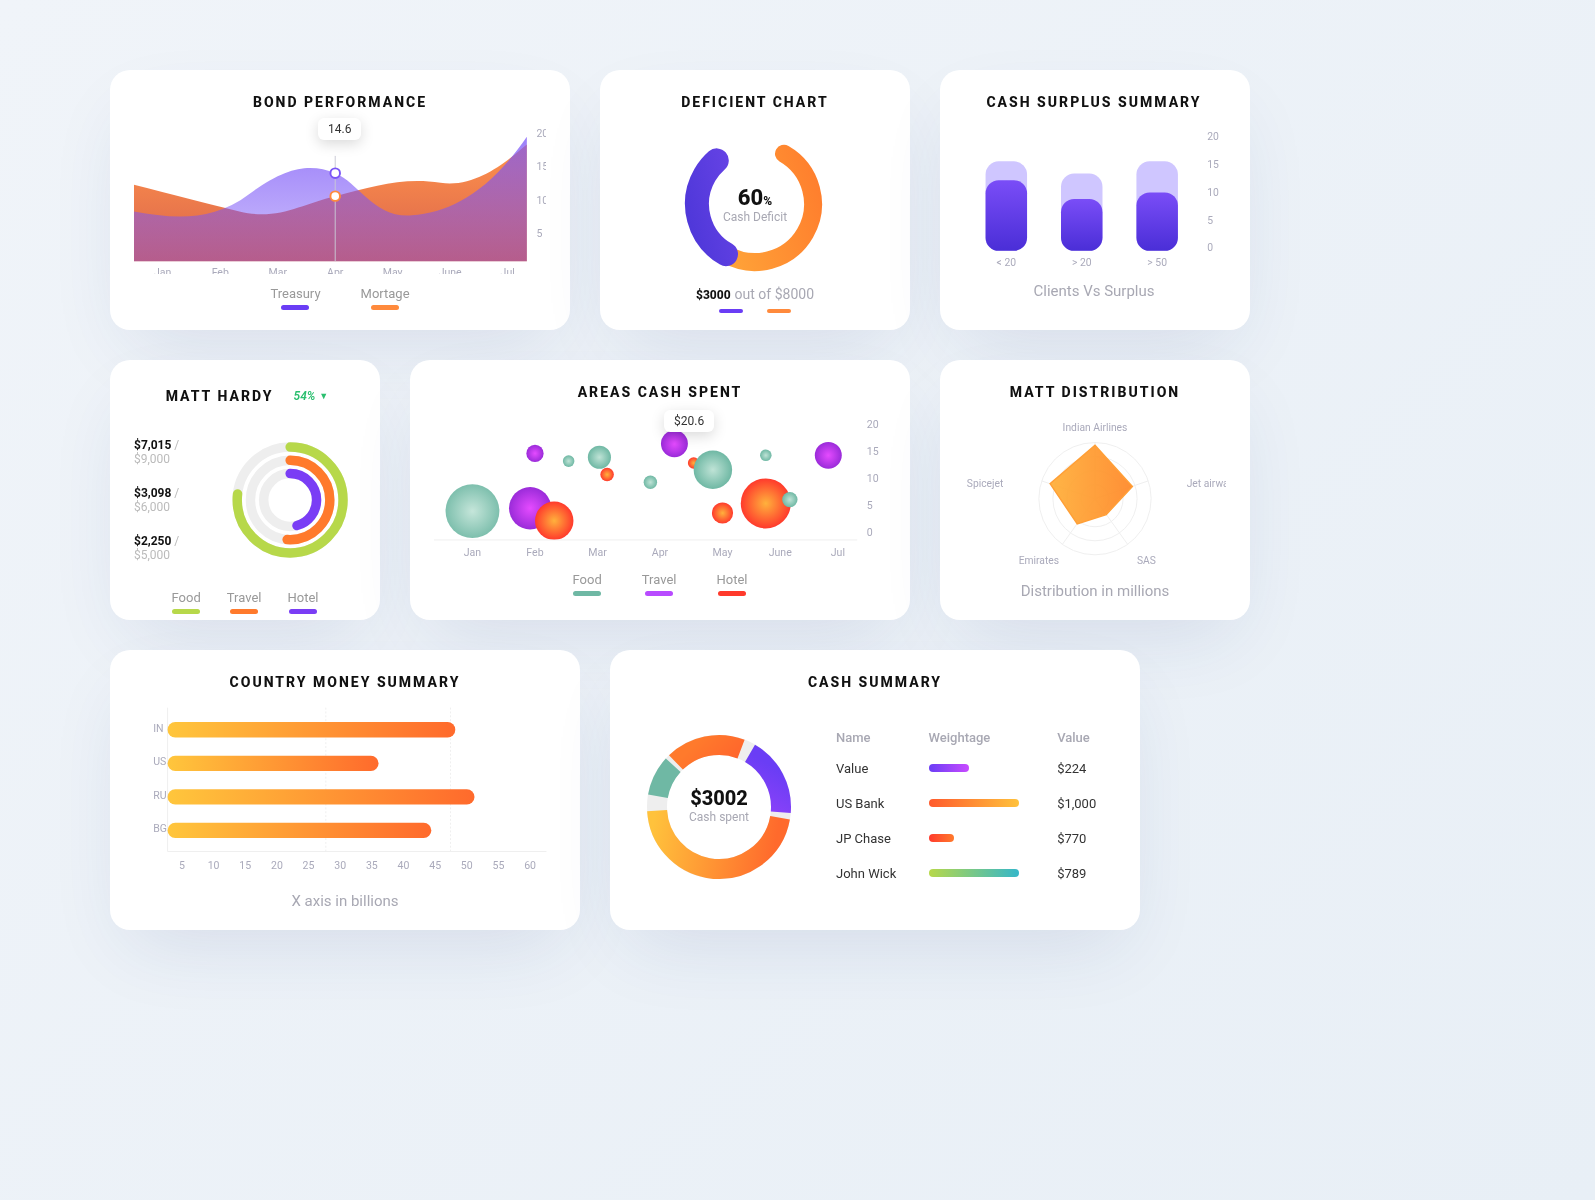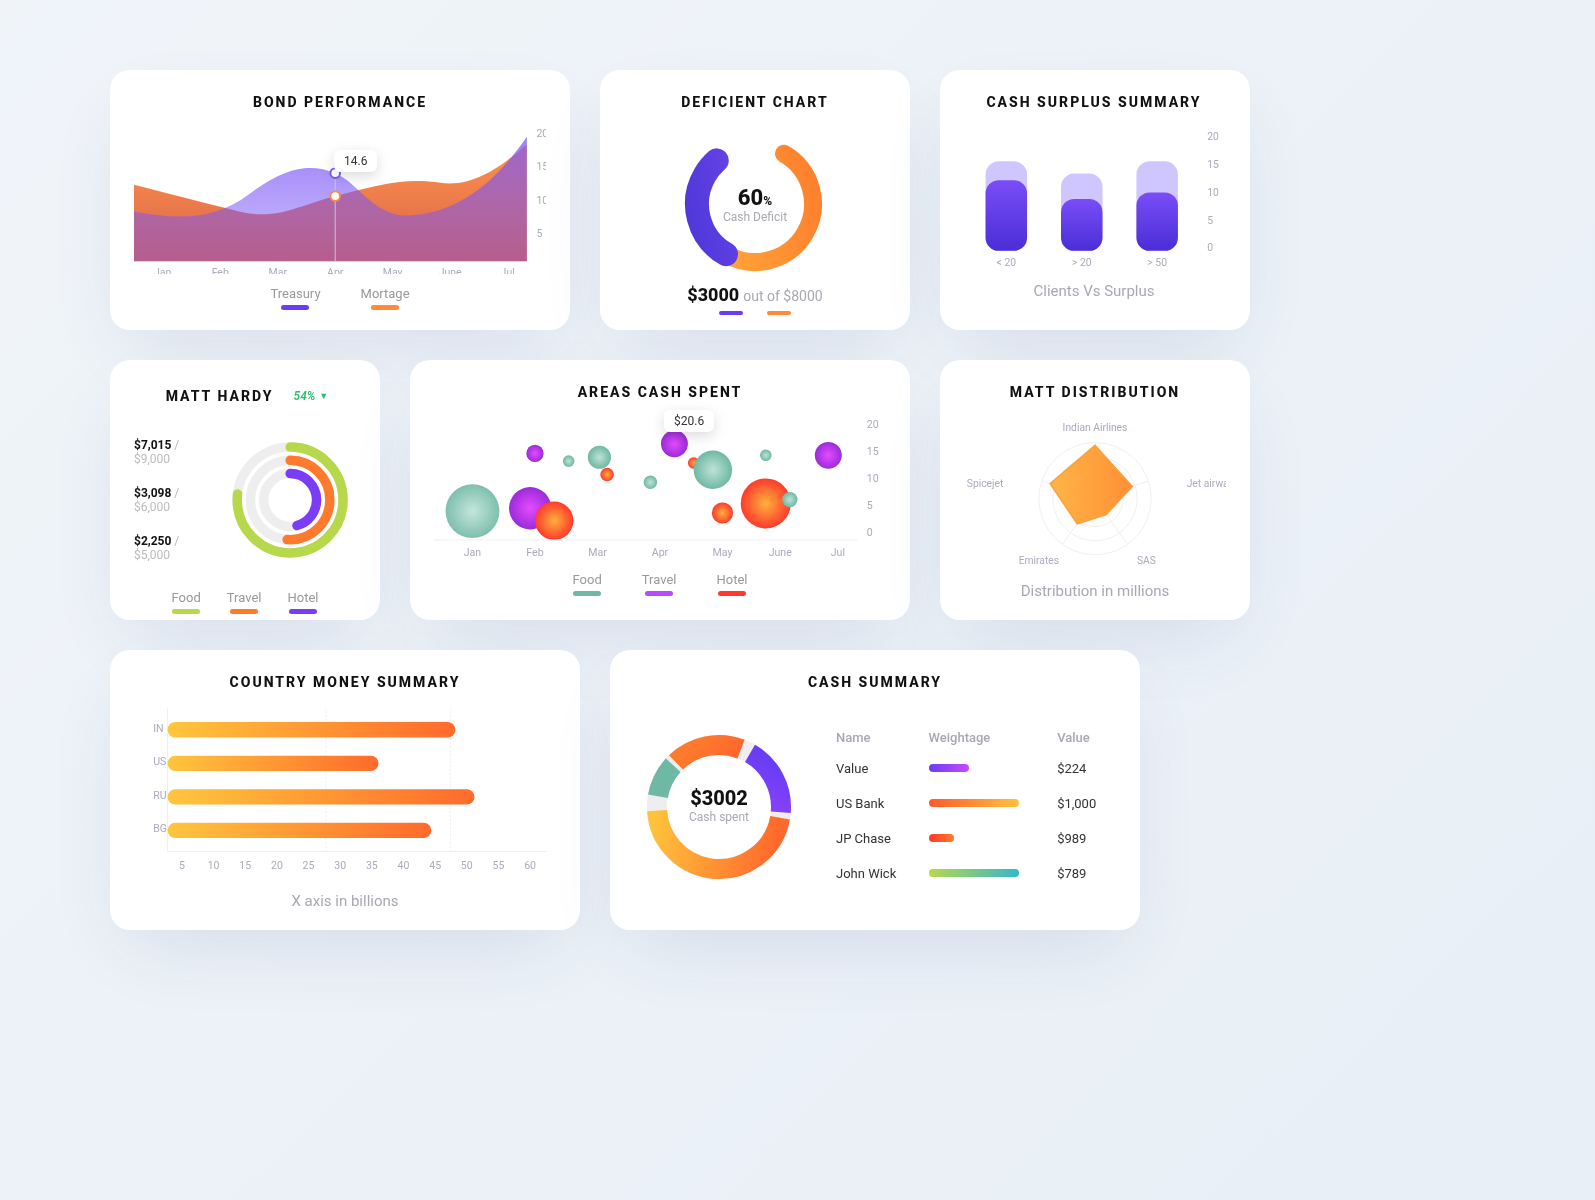--- a/index.html
+++ b/index.html
@@ -72,21 +72,21 @@
     border:5px solid transparent; border-top-color:#fff;
   }
   .pct-pill{display:inline-flex;align-items:center;gap:4px;font-size:12px;color:#2bbf6f;font-weight:600;font-style:italic;}
   .pct-pill::after{content:'▼';font-size:9px;color:#2bbf6f;}
 
   .def-center{position:absolute;text-align:center;}
   .def-center .big{font-size:22px;font-weight:800;color:#111;}
   .def-center .big small{font-size:12px;}
   .def-center .sub{font-size:12px;color:#a8a8b3;}
   .def-footer{text-align:center;margin-top:auto;}
-  .def-footer .total{font-size:18px;font-weight:800;color:#111;}
+  .def-footer .total{font-size:12px;font-weight:800;color:#111;}
   .def-footer .sub{font-size:14px;color:#a8a8b3;}
   .mini-lines{display:flex;justify-content:center;gap:24px;margin-top:6px;}
   .mini-lines div{width:24px;height:4px;border-radius:2px;}
 
   table.cs{width:100%;font-size:13px;border-collapse:collapse;}
   table.cs th{color:#a8a8b3;font-weight:500;text-align:left;padding:6px 8px;}
   table.cs td{color:#333;padding:10px 8px;}
   .wbar{height:8px;border-radius:4px;}
 
   .matt-rows{font-size:12px;}
@@ -134,21 +134,21 @@
         <g class="tick" text-anchor="middle">
           <text x="30" y="155">Jan</text>
           <text x="90" y="155">Feb</text>
           <text x="150" y="155">Mar</text>
           <text x="210" y="155">Apr</text>
           <text x="270" y="155">May</text>
           <text x="330" y="155">June</text>
           <text x="390" y="155">Jul</text>
         </g>
       </svg>
-      <div class="tooltip" style="left:200px;top:-6px;margin-top:32px;"><span>14.6</span></div>
+      <div class="tooltip" style="left:184px;top:-6px;"><span>14.6</span></div>
     </div>
     <div class="legend-row">
       <div class="legend-item">
           <span>Treasury</span>
           <div class="legend-bar" style="background:#6a3df5"></div>
         </div>
       <div class="legend-item">
           <span>Mortage</span>
           <div class="legend-bar" style="background:#ff8a3c"></div>
         </div>
@@ -457,21 +457,21 @@
     <td>
                 <div class="wbar" style="width:90px;background:linear-gradient(90deg,#ff5a2c,#ffc23c)"></div>
               </td>
     <td>$1,000</td>
             </tr>
             <tr>
               <td>JP Chase</td>
     <td>
                 <div class="wbar" style="width:25px;background:linear-gradient(90deg,#ff3a2c,#ff7a2c)"></div>
               </td>
-    <td>$989</td>
+    <td>$770</td>
             </tr>
             <tr>
               <td>John Wick</td>
     <td>
                 <div class="wbar" style="width:90px;background:linear-gradient(90deg,#b7d84a,#35b7c9)"></div>
               </td>
     <td>$789</td>
             </tr>
           </tbody>
       </table>

